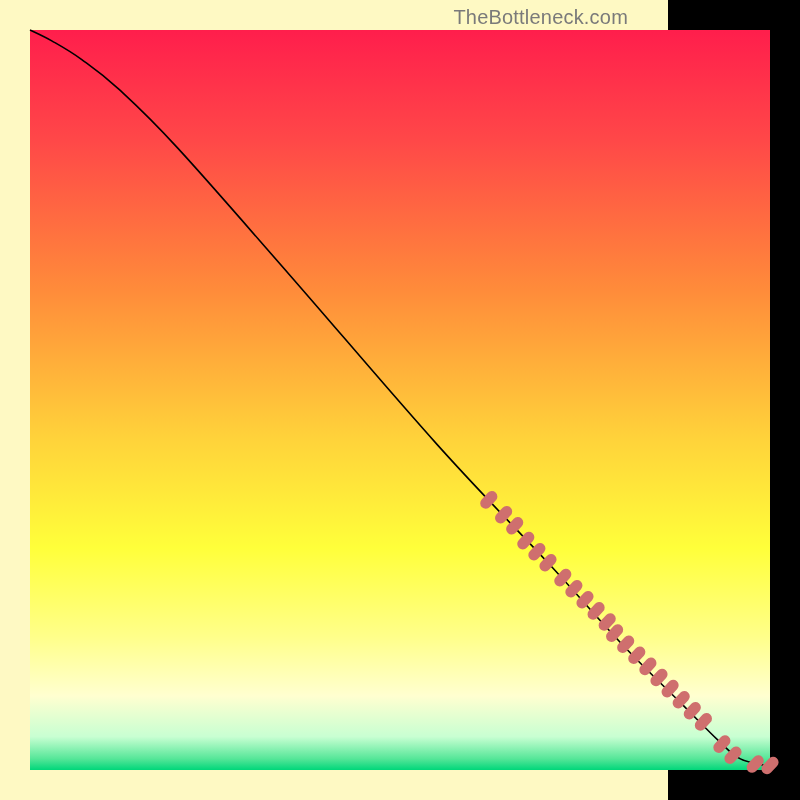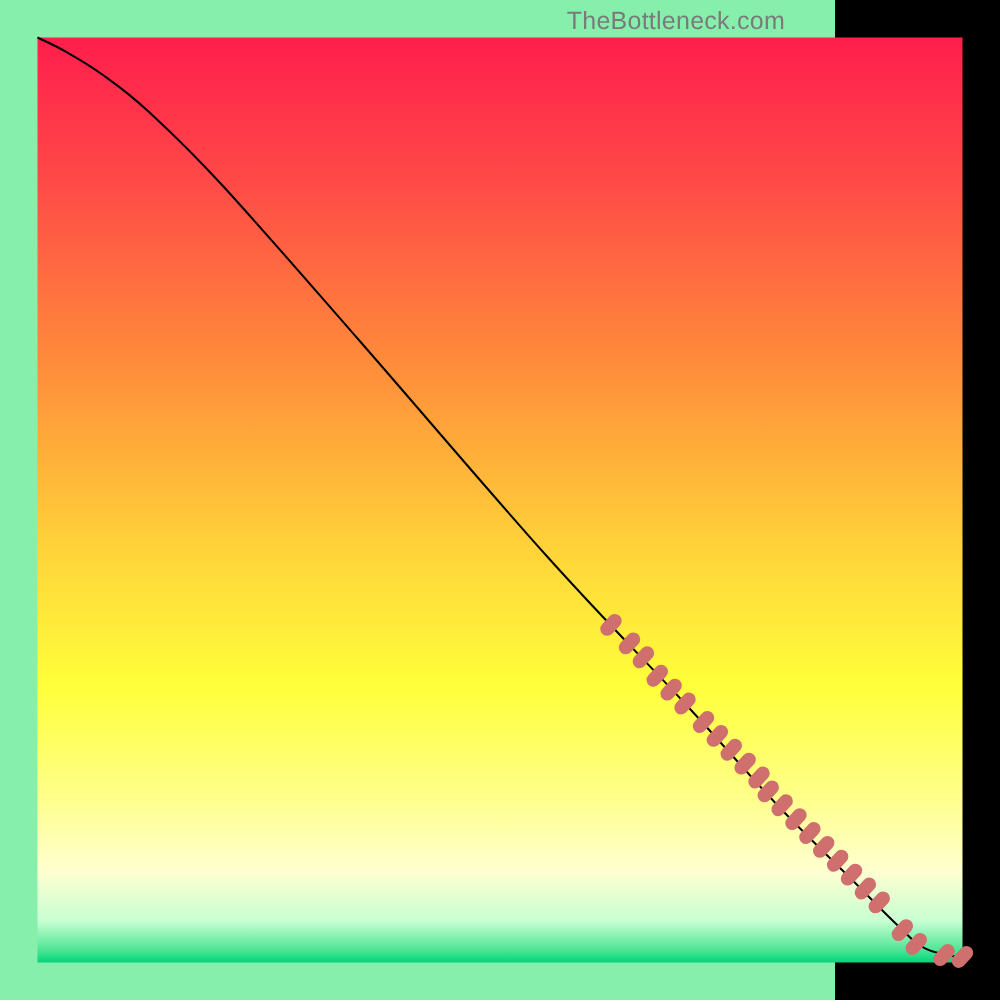--- a/index.html
+++ b/index.html
@@ -8,21 +8,21 @@
     width: 800px;
     height: 800px;
     background: #000;
     overflow: hidden;
     font-family: Arial, Helvetica, sans-serif;
   }
   .canvas-wrap {
     position: relative;
     width: 668px;
     height: 800px;
-    background: #86efac;
+    background: #fef9c3;
   }
   .plot-area {
     position: absolute;
     left: 30px;
     top: 30px;
     width: 740px;
     height: 740px;
   }
   .gradient-bg {
     position: absolute;

